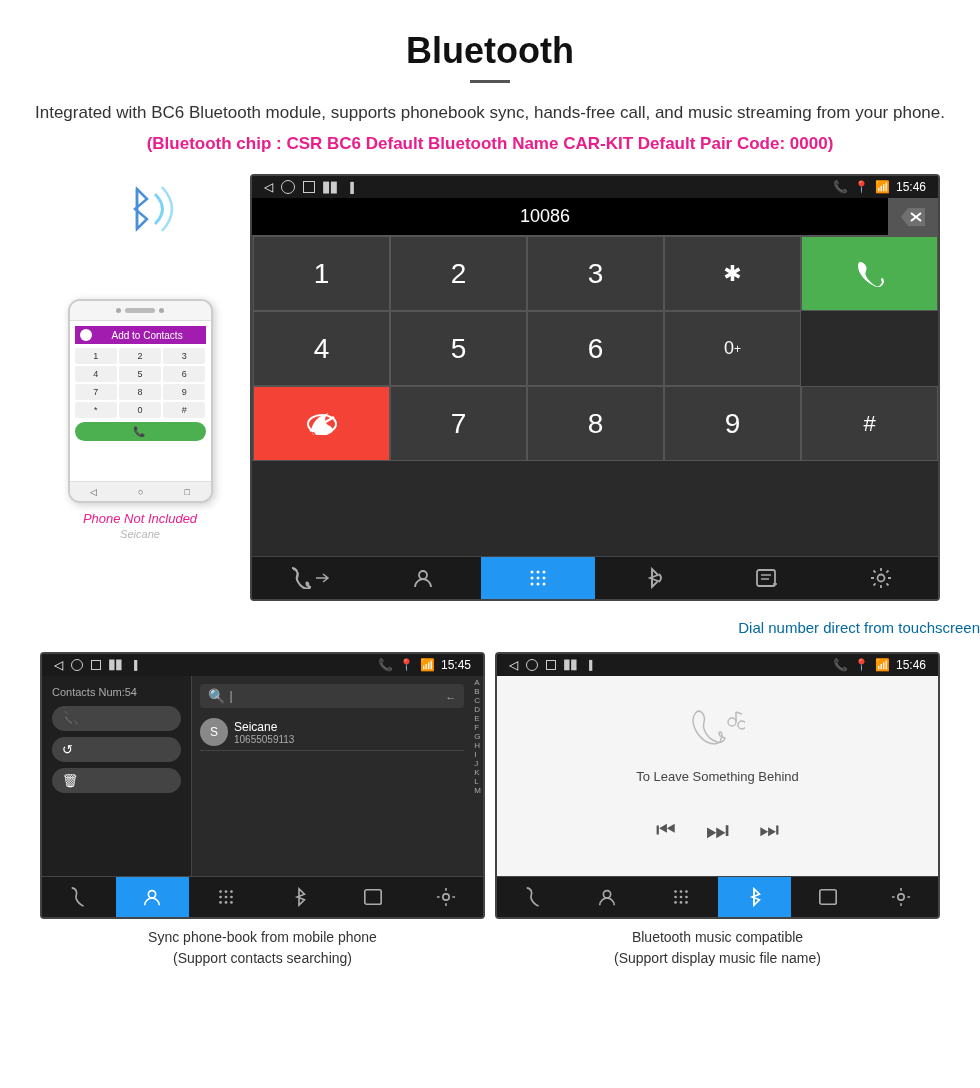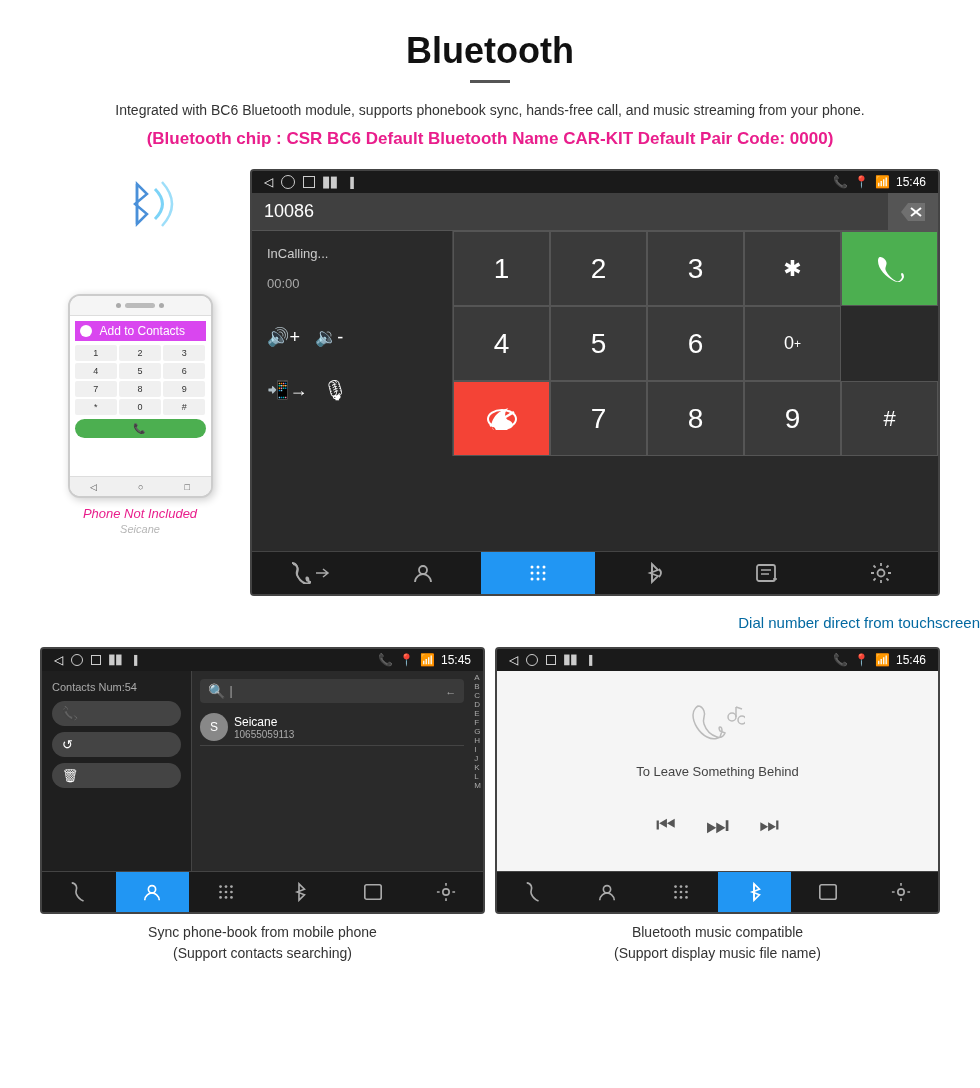--- a/index.html
+++ b/index.html
@@ -22,21 +22,21 @@
       color: #111;
       margin-bottom: 8px;
     }
     .title-divider {
       width: 40px;
       height: 3px;
       background: #555;
       margin: 0 auto 16px;
     }
     .page-desc {
-      font-size: 14px;
+      font-size: 17px;
       color: #333;
       line-height: 1.6;
       margin-bottom: 8px;
     }
     .bluetooth-info {
       font-size: 17px;
       color: #e91e8c;
       font-weight: bold;
     }
 
@@ -73,27 +73,27 @@
       gap: 4px;
       border-bottom: 1px solid #ddd;
     }
     .phone-dot { width: 5px; height: 5px; background: #aaa; border-radius: 50%; }
     .phone-screen {
       background: #fff;
       padding: 5px;
       min-height: 160px;
     }
     .phone-screen-header {
-      background: #d946ef;
-      color: #fff;
-      font-size: 12px;
+      background: #a21caf;
+      color: #fff;
+      font-size: 10px;
       padding: 3px 5px;
       display: flex;
       align-items: center;
-      gap: 8px;
+      gap: 20px;
       margin-bottom: 4px;
     }
     .phone-contact-icon {
       width: 12px;
       height: 12px;
       background: #fff;
       border-radius: 50%;
     }
     .phone-dialpad {
       display: grid;
@@ -184,22 +184,23 @@
       color: #aaa;
     }
     .car-controls-row {
       display: flex;
       gap: 15px;
       align-items: center;
     }
     
     .car-number-input-row {
       display: flex;
-      background: #404040;
+      background: #000000;
       border-bottom: 1px solid #555;
+      text-align: right;
     }
     .car-number-field {
       flex: 1;
       background: transparent;
       color: #fff;
       font-size: 18px;
       padding: 8px 12px;
     }
     .car-backspace {
       width: 50px;
@@ -488,34 +489,20 @@
         <svg width="24" height="18" viewBox="0 0 24 18">
           <polygon points="7,0 24,0 24,18 7,18 0,9" fill="#777" opacity="0.8"></polygon>
           <line x1="10" y1="5" x2="20" y2="13" stroke="#fff" stroke-width="2"></line>
           <line x1="20" y1="5" x2="10" y2="13" stroke="#fff" stroke-width="2"></line>
         </svg>
       </div>
     </div>
 
     <div class="car-main-content">
 
-      <div class="car-left-panel">
-        <div class="car-calling-info">InCalling...</div>
-        <div class="car-call-time">00:00</div>
-
-        <div class="car-controls-row" style="margin-top:20px;">
-          <span style="color:#fff;font-size:18px;">🔊+</span>
-          <span style="color:#fff;font-size:18px;">🔉-</span>
-        </div>
-
-        <div class="car-controls-row" style="margin-top:15px;">
-          <span style="color:#fff;font-size:18px;">📲→</span>
-          <span style="color:#fff;font-size:20px;">🎙</span>
-        </div>
-      </div>
 
       <div class="car-dialpad-area">
         <div class="car-dialpad-grid">
 
           <div class="dial-key">1</div>
           <div class="dial-key">2</div>
           <div class="dial-key">3</div>
           <div class="dial-key symbol">✱</div>
           <div class="dial-key green" rowspan="2" style="grid-row: span 2;">
             <svg width="32" height="32" viewBox="0 0 32 32">

